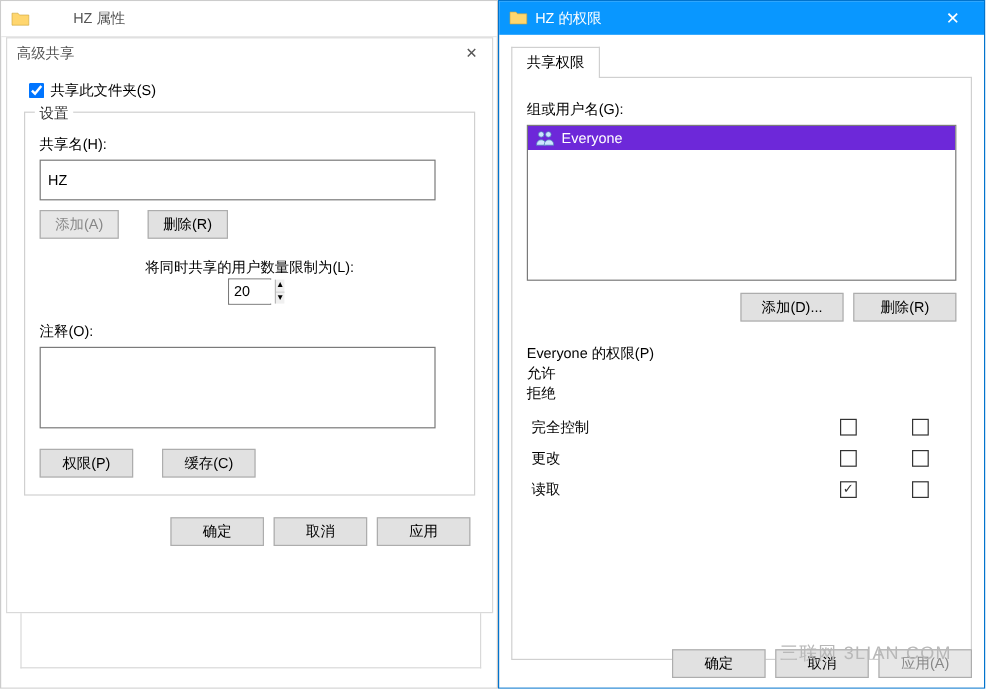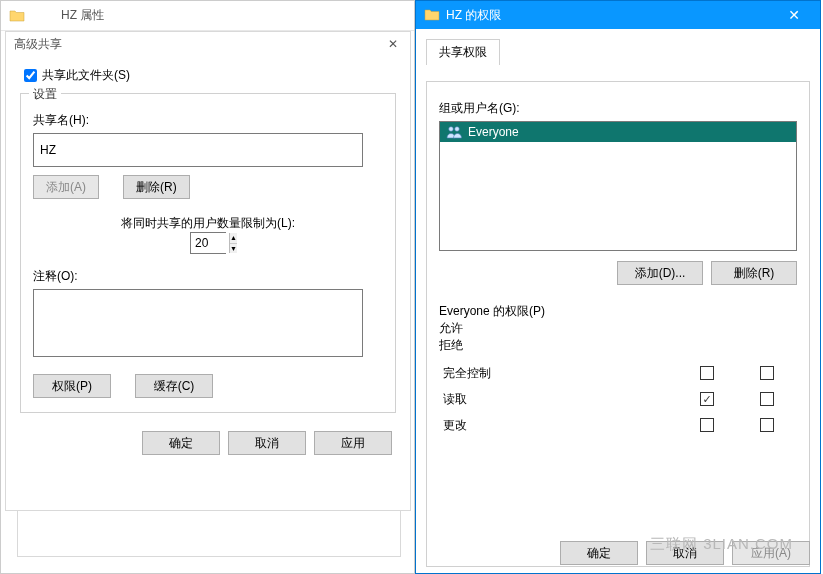--- a/index.html
+++ b/index.html
@@ -42,26 +42,26 @@
 
 .left-remnant { position:absolute; left:16px; top:510px; width:384px; height:46px; border:1px solid #d9d9d9; border-top:none; }
 
 
 .win-right { position: absolute; left: 415px; top: 0; width: 406px; height: 574px; border: 1px solid #0173cd; background: #fff; }
 .win-right .titlebar { height: 28px; background: #0997ff; color: #fff; display: flex; align-items: center; padding: 0 4px 0 8px; }
 .win-right .titlebar .ticon { width: 16px; height: 16px; margin-right: 6px; }
 .win-right .titlebar .ttext { flex: 1; color: #fff; }
 .win-right .titlebar .close { width: 44px; height: 28px; display:flex; align-items:center; justify-content:center; color:#fff; font-size:14px; cursor:default;}
 
-.tabstrip { margin: 10px 0 17px 10px; display:flex; align-items:center; }
+.tabstrip { margin: 10px 0 0 10px; display:flex; align-items:center; }
 .tab { border: 1px solid #d0d0d0; border-bottom: none; padding: 4px 12px; background: #fff; position: relative; z-index: 2; }
 .tabpanel { border: 1px solid #d0d0d0; margin: -1px 10px 0 10px; padding: 12px; height: 486px; position:relative; }
 
 .listbox { border: 1px solid #7a7a7a; height: 130px; background:#fff; margin-top:4px; overflow:auto; }
-.listitem { display:flex; align-items:center; height:20px; padding:0 6px; color:#fff; background:#0f766e; }
+.listitem { display:flex; align-items:center; height:20px; padding:0 6px; color:#fff; background:#6d28d9; }
 .listitem .uicon { width:16px; height:14px; margin-right:6px; }
 
 .right-btn-row { display:flex; gap:8px; justify-content:flex-end; margin-top:10px; }
 .right-btn-row .btn { width: 86px; background:#e1e1e1; }
 
 .perm-header { display:flex; margin-top:18px;flex-direction:column; }
 .perm-header .ph-label { flex:1; }
 .perm-header .col { width:60px; }
 .perm-rows { margin-top:6px; border-top: none; }
 .perm-row { display:flex; align-items:center; height:26px; }
@@ -183,32 +183,32 @@
         <div class="perm-row">
           <span class="rname">完全控制</span>
           <span class="cell">
             <span class="cb"></span>
           </span>
           <span class="cell">
             <span class="cb"></span>
           </span>
         </div>
         <div class="perm-row">
+          <span class="rname">更改</span>
+          <span class="cell">
+            <span class="cb"></span>
+          </span>
+          <span class="cell">
+            <span class="cb"></span>
+          </span>
+        </div>
+        <div class="perm-row">
           <span class="rname">读取</span>
           <span class="cell">
             <span class="cb checked"></span>
-          </span>
-          <span class="cell">
-            <span class="cb"></span>
-          </span>
-        </div>
-        <div class="perm-row">
-          <span class="rname">更改</span>
-          <span class="cell">
-            <span class="cb"></span>
           </span>
           <span class="cell">
             <span class="cb"></span>
           </span>
         </div>
       </div>
   </div>
 
   <div class="footer-btns">
     <button class="btn">确定</button>

